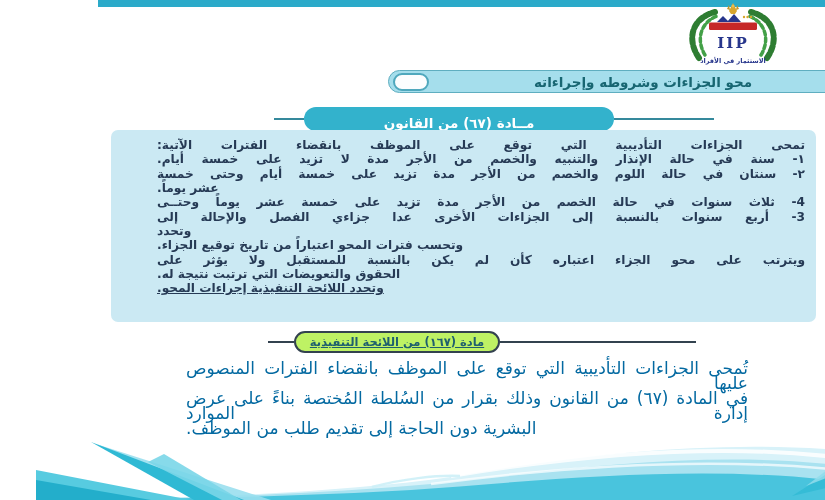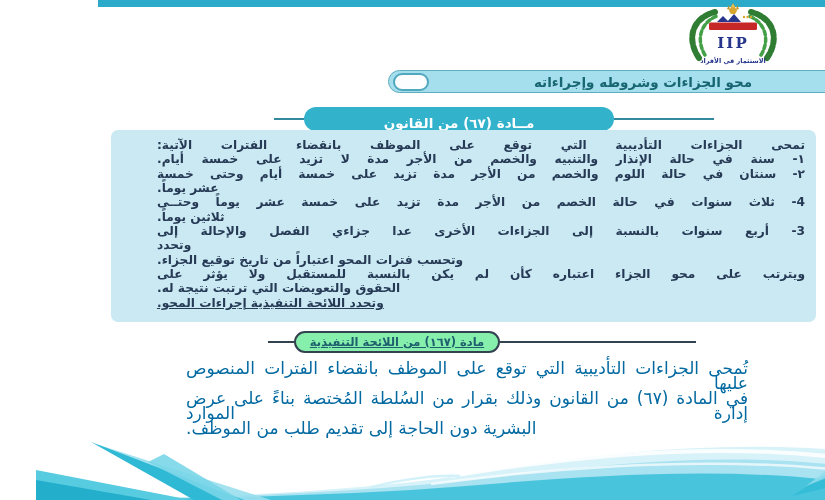--- a/index.html
+++ b/index.html
@@ -30,21 +30,21 @@
   
   .bluebox{position:absolute;left:75px;top:130px;width:705px;height:192px;background:#CBE9F3;border-radius:7px;}
   .boxinner{position:absolute;top:8px;right:11px;left:46px;direction:rtl;color:#263A55;
             font-weight:bold;font-size:12.2px;line-height:14.35px;}
   .bl{min-height:14.35px;}
   .j{text-align:justify;text-align-last:justify;}
   .l{text-align:left;text-align-last:left;}
   .u{text-decoration:underline;}
 
   
-  .badge2{position:absolute;left:258px;top:331px;width:206px;height:22px;background:#86efac;
+  .badge2{position:absolute;left:258px;top:331px;width:206px;height:22px;background:#bef264;
           border:2px solid #33424F;border-radius:12px;box-sizing:border-box;display:flex;align-items:center;
           justify-content:center;direction:rtl;color:#1E5F6E;font-weight:bold;font-size:11.5px;white-space:nowrap;}
   .conn2{position:absolute;height:2px;background:#33424F;}
   .conn-r2{left:464px;top:341px;width:196px;}
   .conn-l2{left:232px;top:341px;width:26px;}
 
   
   .para2{position:absolute;left:150px;top:361px;width:562px;direction:rtl;color:#0369a1;
          font-weight:normal;font-size:17px;line-height:15px;}
 
@@ -102,21 +102,20 @@
     <span>مــادة (٦٧) من القانون</span>
   </div>
 
   <div class="bluebox">
     <div class="boxinner">
       <div class="bl j">تمحى الجزاءات التأديبية التي توقع على الموظف بانقضاء الفترات الآتية:</div>
       <div class="bl j">١- سنة في حالة الإنذار والتنبيه والخصم من الأجر مدة لا تزيد على خمسة أيام.</div>
       <div class="bl j">٢- سنتان في حالة اللوم والخصم من الأجر مدة تزيد على خمسة أيام وحتى خمسة</div>
       <div class="bl l">عشر يوماً.</div>
       <div class="bl j">4- ثلاث سنوات في حالة الخصم من الأجر مدة تزيد على خمسة عشر يوماً وحتــى</div>
-      <div class="bl l">ثلاثين يوماً.</div>
       <div class="bl j">3- أربع سنوات بالنسبة إلى الجزاءات الأخرى عدا جزاءي الفصل والإحالة إلى</div>
       <div class="bl l">وتحدد</div>
       <div class="bl l">وتحسب فترات المحو اعتباراً من تاريخ توقيع الجزاء.</div>
       <div class="bl j">ويترتب على محو الجزاء اعتباره كأن لم يكن بالنسبة للمستقبل ولا يؤثر على</div>
       <div class="bl l">الحقوق والتعويضات التي ترتبت نتيجة له.</div>
       <div class="bl l u">وتحدد اللائحة التنفيذية إجراءات المحو.</div>
     </div>
   </div>
 
   <div class="conn2 conn-l2"></div>

